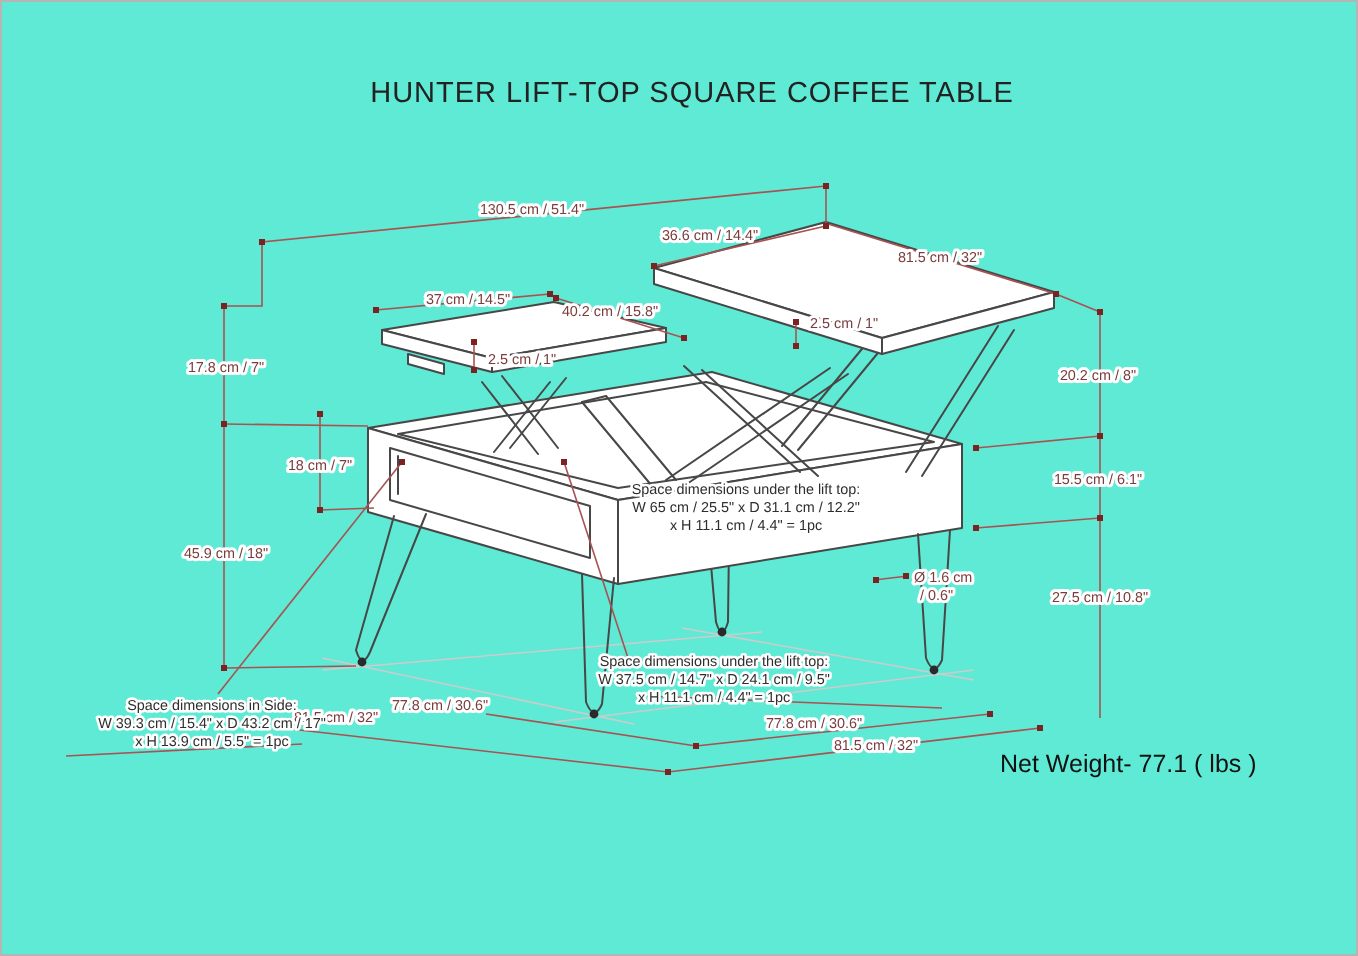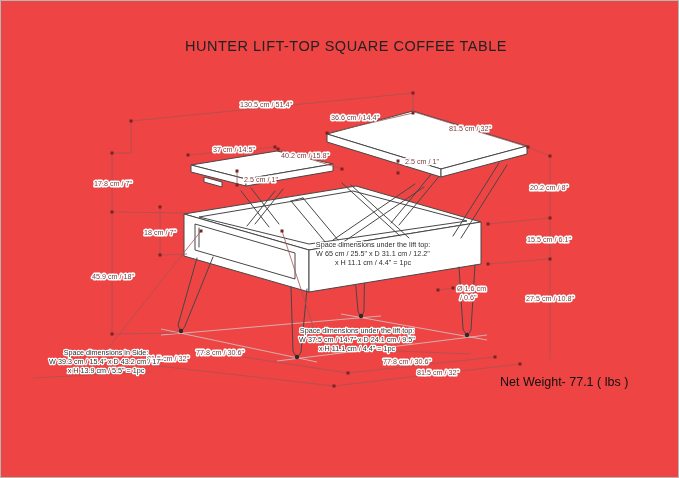--- a/index.html
+++ b/index.html
@@ -1,18 +1,18 @@
 <!DOCTYPE html>
 <html><head>
 <meta charset="utf-8">
 <style>
   html,body{margin:0;padding:0;background:#ffffff;}
   .canvas{
     width:679px;height:478px;box-sizing:border-box;
-    border:1px solid #b5b5b5;background:#ef4444;position:relative;overflow:hidden;
+    border:1px solid #b5b5b5;background:#5eead4;position:relative;overflow:hidden;
     font-family:"Liberation Sans", sans-serif;
   }
   svg{display:block;}
   text{font-family:"Liberation Sans", sans-serif;}
   .title-t{font-size:14.5px;fill:#222;letter-spacing:.5px;}
   .nw{font-size:12.5px;fill:#111;}
   .dim{font-size:7.2px;fill:#7a3c3c;paint-order:stroke;stroke:#ffffff;stroke-width:3px;stroke-linejoin:round;}
   .blk{font-size:7.2px;fill:#2e2e2e;paint-order:stroke;stroke:#ffffff;stroke-width:2.6px;stroke-linejoin:round;}
   .red{stroke:#a85252;stroke-width:.8;fill:none;}
   .art{stroke:#474747;stroke-width:1;fill:none;stroke-linejoin:round;stroke-linecap:round;}

